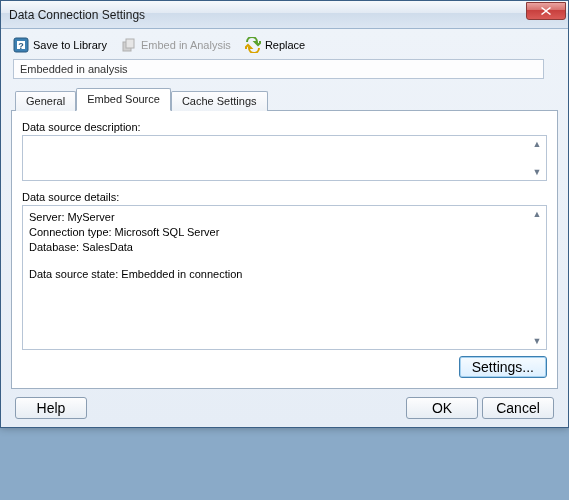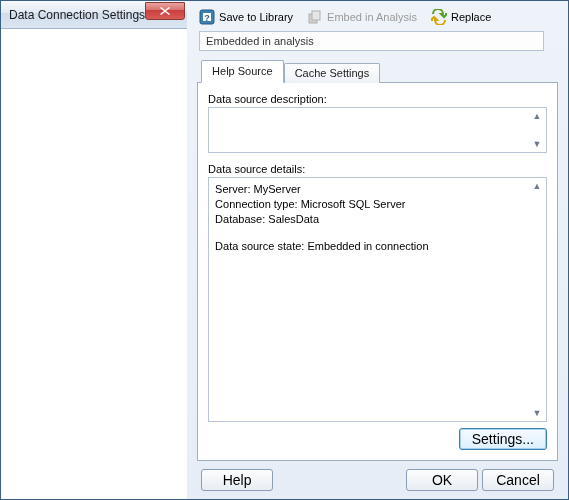--- a/index.html
+++ b/index.html
@@ -7,25 +7,25 @@
     margin: 0;
     font-family: "Segoe UI", Tahoma, sans-serif;
     font-size: 11px;
     background: #8aaac8;
     width: 569px;
     height: 500px;
     overflow: hidden;
   }
   .window {
     width: 569px;
-    height: 500px;
+    height: 428px;
     border: 1px solid #3a5f85;
     background: #fff;
     display: flex;
-    flex-direction: row;
+    flex-direction: column;
     box-shadow: 0 0 8px rgba(0,0,0,0.3);
   }
   .titlebar {
     height: 28px;
     background: linear-gradient(to bottom, #f6f9fc 0%, #e1e9f3 45%, #cfdceb 46%, #dce6f2 100%);
     border-bottom: 1px solid #9fb6cf;
     display: flex;
     align-items: center;
     padding: 0 2px 0 8px;
   }
@@ -237,21 +237,22 @@
           </svg>
         </span>
         <span>Replace</span>
       </div>
     </div>
 
     <div class="state-box">Embedded in analysis</div>
 
     <div class="tabs-wrap">
       <div class="tabstrip">
-        <div class="tab active">Help Source</div>
+        <div class="tab">General</div>
+        <div class="tab active">Embed Source</div>
         <div class="tab">Cache Settings</div>
       </div>
 
       <div class="tabpanel">
 
         <div class="field-label">Data source description:</div>
         <div class="multiline desc-box">
           <span></span>
           <div class="scroll-arrow up">▲</div>
           <div class="scroll-arrow down">▼</div>

